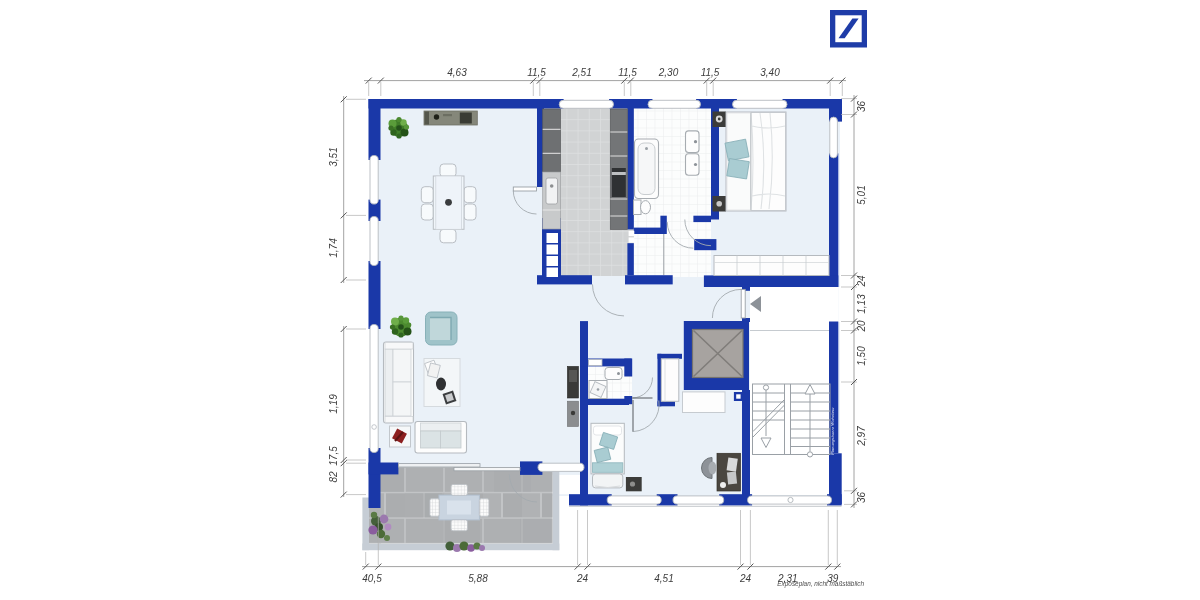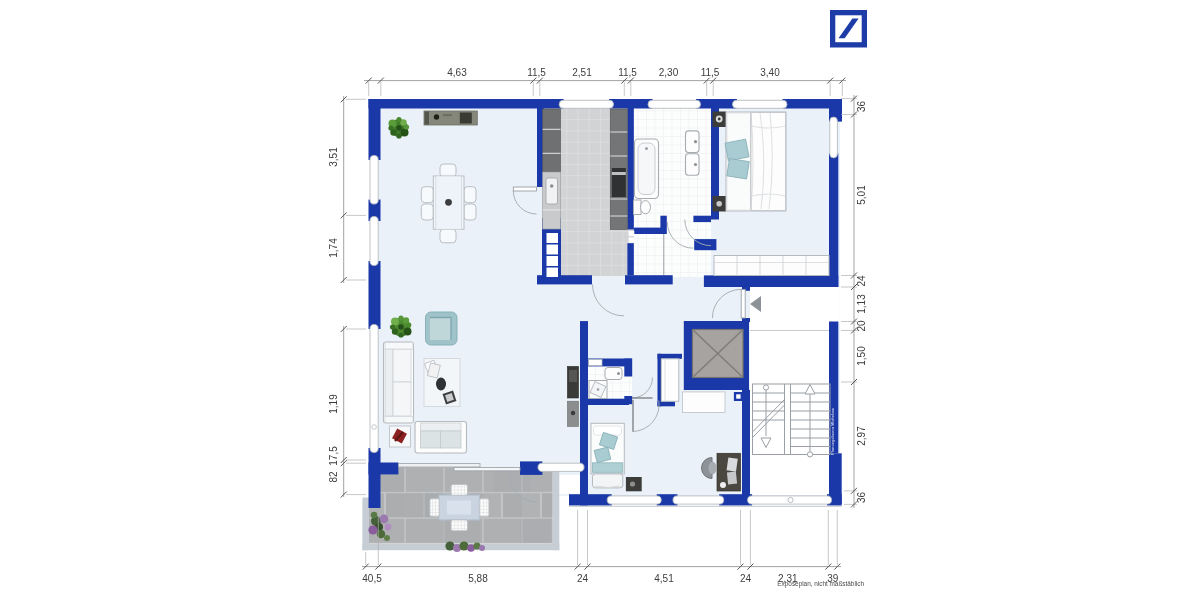--- a/index.html
+++ b/index.html
@@ -1,17 +1,17 @@
 <!DOCTYPE html>
 <html><head>
 <meta charset="utf-8">
 <style>
 html,body{margin:0;padding:0;background:#ffffff;}
 #page{position:relative;width:1004px;height:600px;background:#ffffff;overflow:hidden;
-font-family:"Liberation Sans",sans-serif;}
+font-family:"Liberation Sans",sans-serif;font-style:italic;}
 svg{display:block;}
 </style>
 </head>
 <body>
 <div id="page">
 <svg width="1200" height="600" viewBox="0 0 1200 600">
 <defs>
 <pattern id="ktile" width="11.2" height="11.2" patternUnits="userSpaceOnUse" patternTransform="translate(544,108)">
   <rect width="11.2" height="11.2" fill="#d1d3d4"></rect>
   <path d="M0 0H11.2M0 0V11.2" stroke="#dfe1e2" stroke-width="1.2" fill="none"></path>

